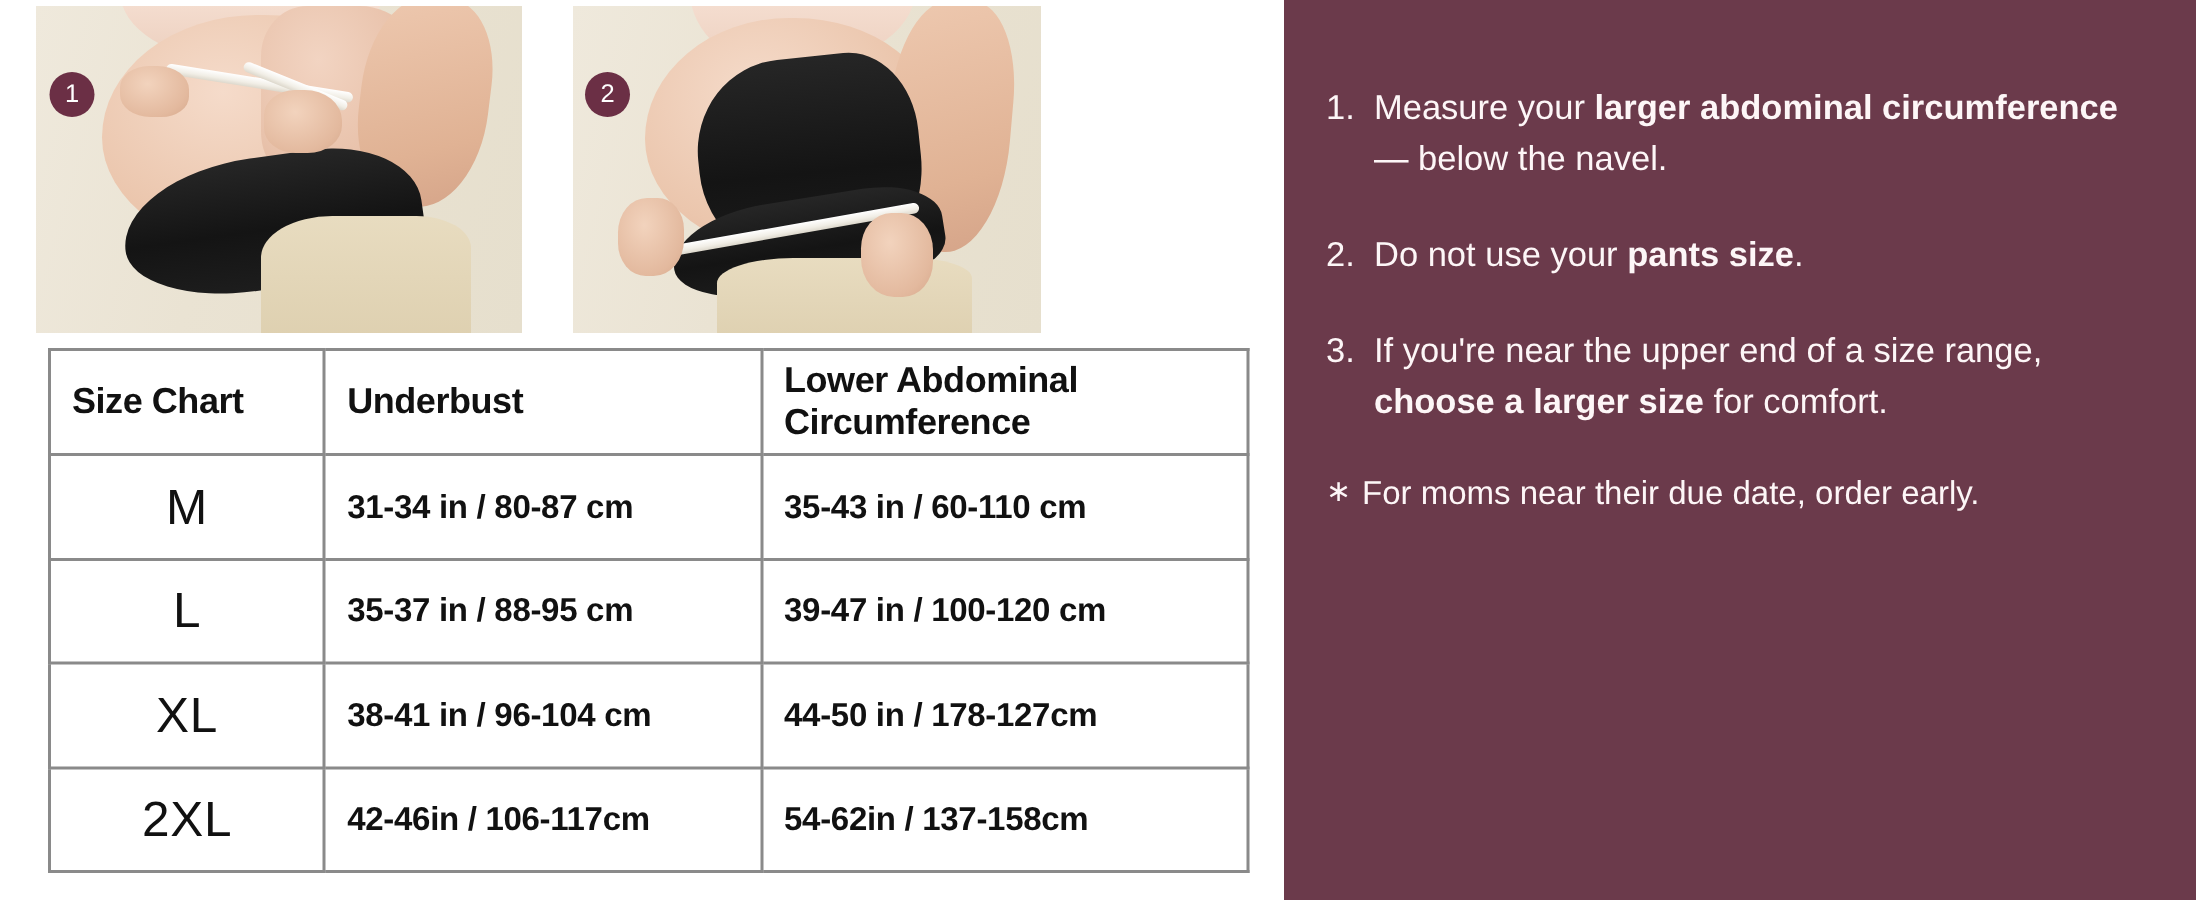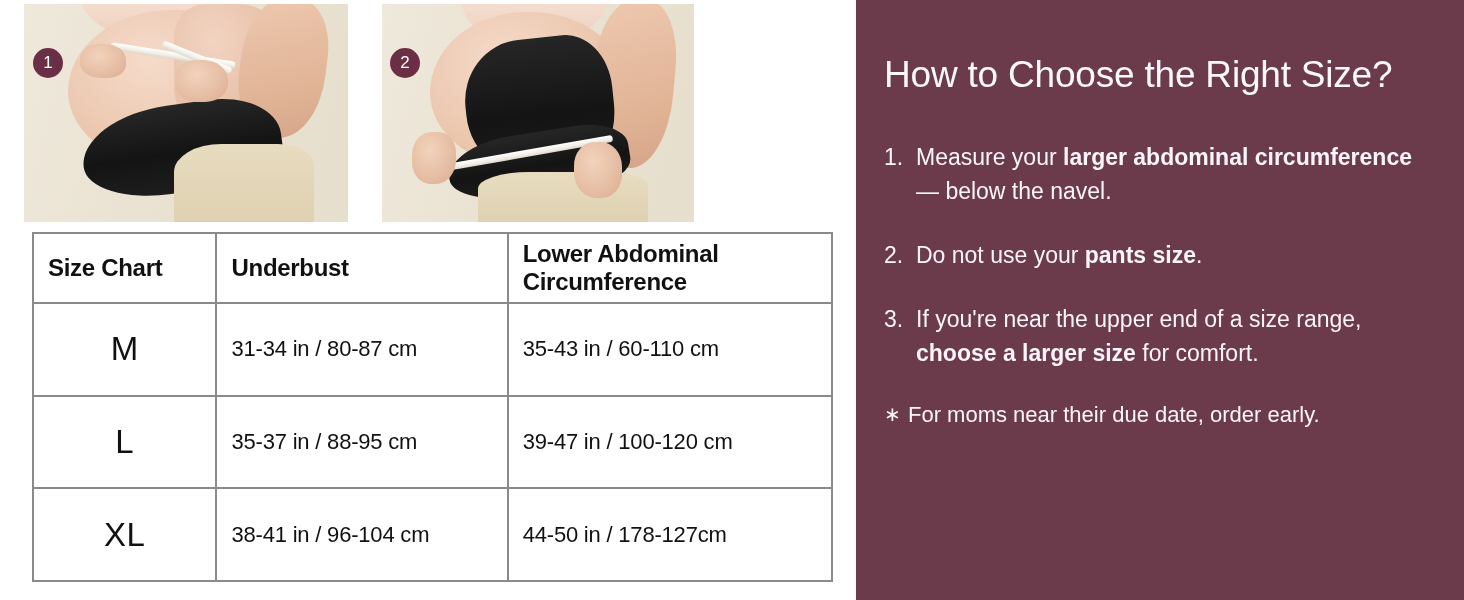--- a/index.html
+++ b/index.html
@@ -102,21 +102,21 @@
   .hdr-row { height:70px; }
 
   td.c-size {
     text-align:center;
     font-size:33px;
     font-weight:400;
     letter-spacing:0.5px;
   }
   td.c-val {
     font-size:22px;
-    font-weight:400;
+    font-weight:700;
     letter-spacing:-0.2px;
   }
   .body-row { height:69px; }
 
   
   .right {
     position:absolute; left:856px; top:0;
     width:608px; height:600px;
     background:#6b3a4b;
     color:#ffffff;
@@ -220,28 +220,32 @@
           <tr class="body-row">
             <td class="c-size">L</td>
             <td class="c-val">35-37 in / 88-95 cm</td>
             <td class="c-val">39-47 in / 100-120 cm</td>
           </tr>
           <tr class="body-row">
             <td class="c-size">XL</td>
             <td class="c-val">38-41 in / 96-104 cm</td>
             <td class="c-val">44-50 in / 178-127cm</td>
           </tr>
+          <tr class="body-row">
+            <td class="c-size">2XL</td>
+            <td class="c-val">42-46in / 106-117cm</td>
+            <td class="c-val">54-62in / 137-158cm</td>
+          </tr>
         </tbody>
       </table>
     </div>
 
   </div>
 
   <div class="right">
-    <div class="panel-title">How to Choose the Right Size?</div>
 
     <div class="steps">
 
       <div class="step">
         <span class="step-num">1.</span>
         <span class="step-text"><span>Measure your </span><b>larger abdominal circumference</b><span> — below the navel.</span></span>
       </div>
 
       <div class="step">
         <span class="step-num">2.</span>

